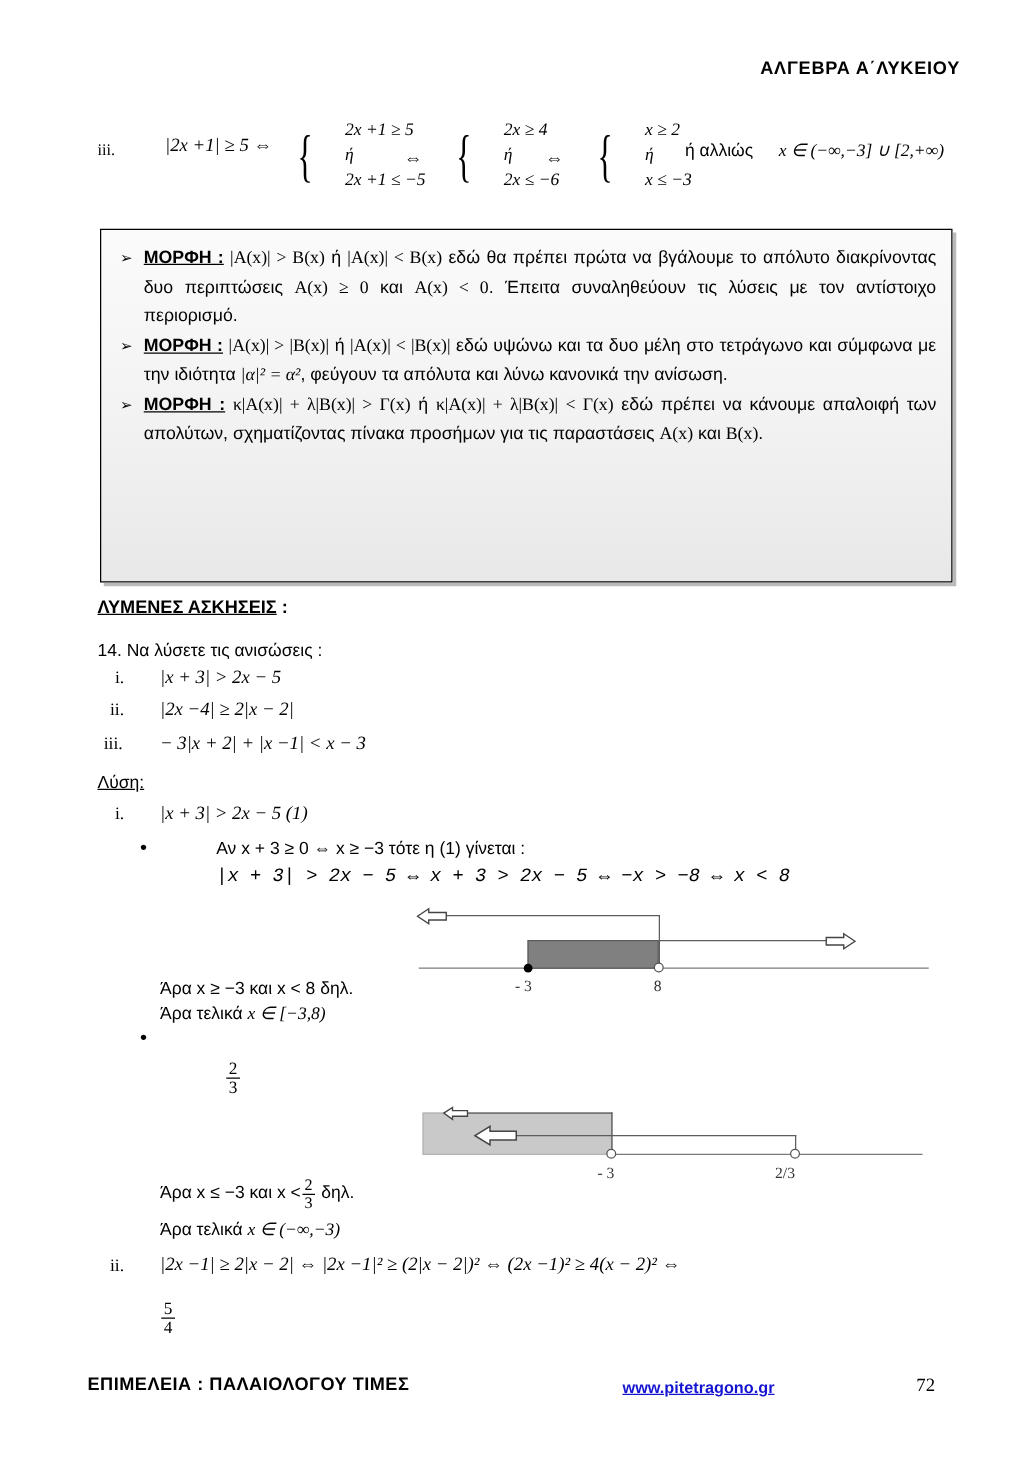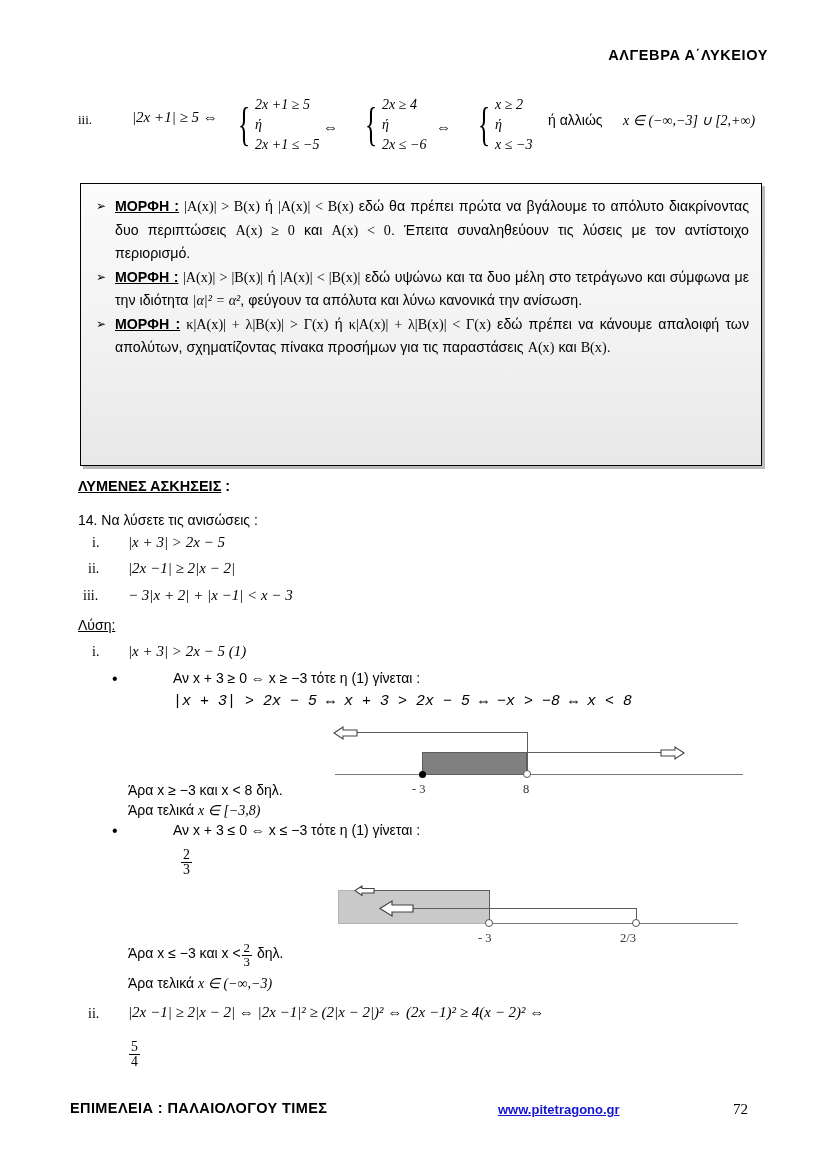--- a/index.html
+++ b/index.html
@@ -28,21 +28,21 @@
   }
 
   
   .top-iii{ position:absolute; left:78px; top:95px; width:700px; }
   .top-iii .lbl{ position:absolute; left:0; top:17px; font-size:13px; font-family:"Liberation Serif", serif;}
   .top-iii .lead{ position:absolute; left:54px; top:14px; font-size:15px; }
   .brace-group{ position:absolute; display:flex; align-items:center; }
   .brace{ font-size:46px; font-family:"Liberation Serif", serif; line-height:1;
           transform:scaleX(.55); display:inline-block; font-weight:300; }
   .brace-rows{ font-size:14px; font-family:"Liberation Serif", serif; line-height:20px; }
-  .brace-rows div{ white-space:nowrap; }
+  .brace-rows div{ white-space:nowrap;margin-left:21px; }
   .eqv{ position:absolute; font-size:15px; font-family:"Liberation Serif", serif; }
 
   
   .method-box{
     position:absolute; left:80px; top:183px; width:682px; height:283px;
     border:1.5px solid #000; box-sizing:border-box;
     background:linear-gradient(180deg,#fbfbfb 0%, #f2f2f2 55%, #e8e8e8 100%);
     box-shadow:3px 3px 0 0 rgba(130,130,130,.55);
     padding:9px 12px 0 12px;
   }
@@ -175,21 +175,21 @@
   <div class="txt bold" style="left:78px; top:478px; font-size:14.5px;">
     <span class="ul">ΛΥΜΕΝΕΣ ΑΣΚΗΣΕΙΣ</span><span> :</span>
   </div>
 
   <div class="txt" style="left:78px; top:512px;">14. Να λύσετε τις ανισώσεις :</div>
 
   <div class="txt" style="left:92px; top:535px; font-family:'Liberation Serif',serif;">i.</div>
   <div class="txt math" style="left:128px; top:534px; font-size:15px;">|x + 3| &gt; 2x − 5</div>
 
   <div class="txt" style="left:88px; top:561px; font-family:'Liberation Serif',serif;">ii.</div>
-  <div class="txt math" style="left:128px; top:560px; font-size:15px;">|2x −1| ≥ 2|x − 2|</div>
+  <div class="txt math" style="left:128px; top:560px; font-size:15px;">|2x −4| ≥ 2|x − 2|</div>
 
   <div class="txt" style="left:83px; top:588px; font-family:'Liberation Serif',serif;">iii.</div>
   <div class="txt math" style="left:128px; top:587px; font-size:15px;">− 3|x + 2| + |x −1| &lt; x − 3</div>
 
   <div class="txt ul" style="left:78px; top:617px;">Λύση:</div>
 
   <div class="txt" style="left:92px; top:644px; font-family:'Liberation Serif',serif;">i.</div>
   <div class="txt math" style="left:128px; top:643px; font-size:15px;">|x + 3| &gt; 2x − 5   (1)</div>
 
   <div class="txt" style="left:112px; top:670px; font-size:16px;">•</div>
@@ -222,21 +222,20 @@
     <div class="tick-label" style="left:82px; top:60px;">- 3</div>
     <div class="tick-label" style="left:193px; top:60px;">8</div>
   </div>
 
   <div class="txt" style="left:128px; top:782px;">Άρα  x ≥ −3  και  x &lt; 8  δηλ.</div>
   <div class="txt" style="left:128px; top:802px;">
     <span>Άρα τελικά </span><span class="math">x ∈ [−3,8)</span>
   </div>
 
   <div class="txt" style="left:112px; top:822px; font-size:16px;">•</div>
-  <div class="txt" style="left:173px; top:822px;">Αν  x + 3 ≤ 0 ⇔ x ≤ −3  τότε η (1) γίνεται :</div>
   <div class="txt math" style="left:180px; top:848px; font-size:15px;">
     <span class="frac"><span class="num">2</span><span class="den">3</span></span>
   </div>
 
   <div class="figure" style="left:330px; top:880px; width:420px; height:80px;">
 
     <div class="axis" style="left:50px; top:43px; width:358px;"></div>
 
     <div class="bar-light" style="left:8px; top:10px; width:152px; height:34px;"></div>
 

